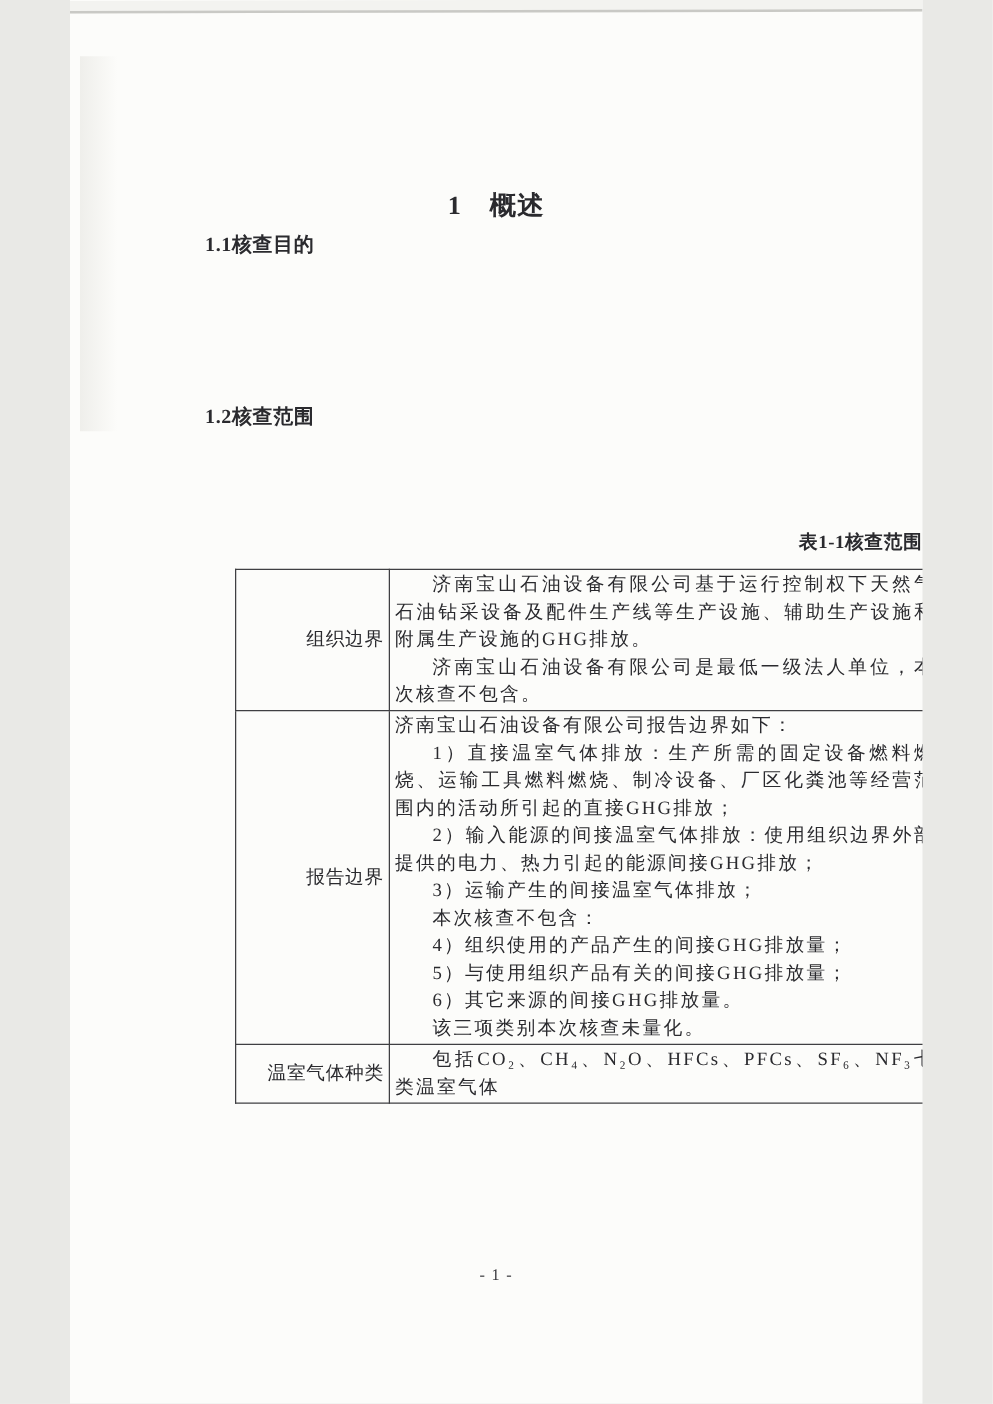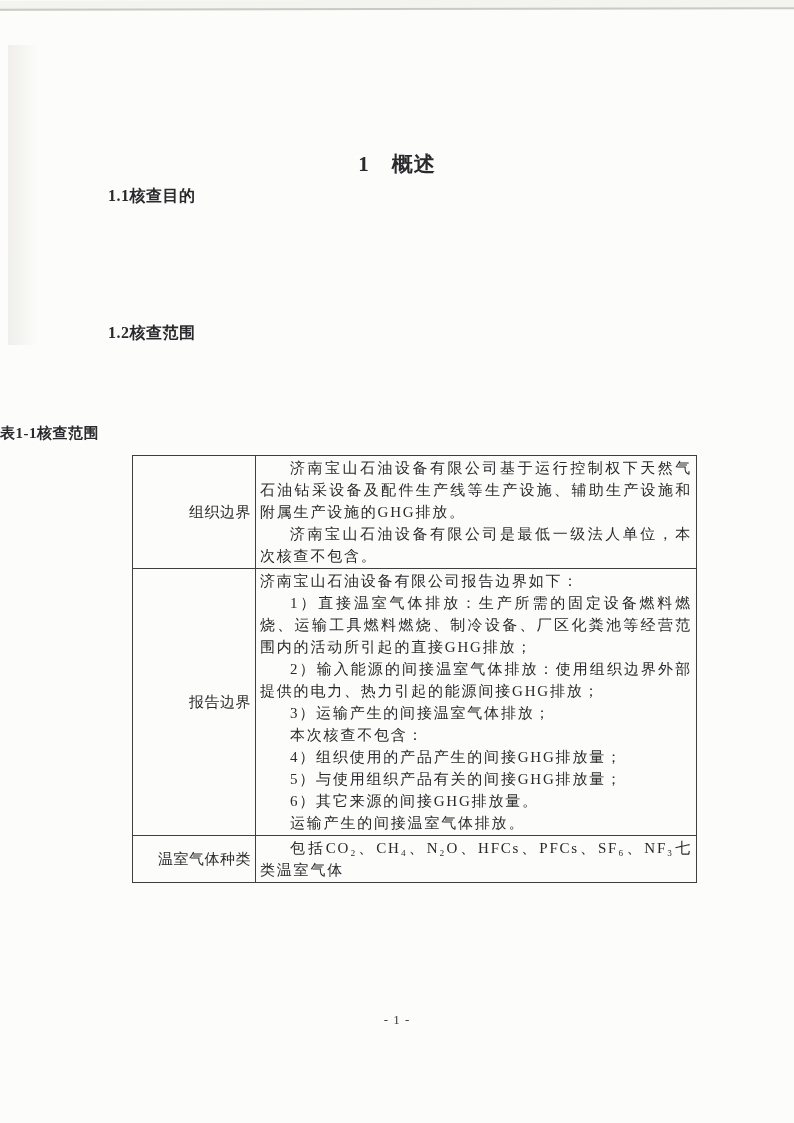--- a/index.html
+++ b/index.html
@@ -1,18 +1,18 @@
 <!DOCTYPE html>
 <html><head>
 <meta charset="utf-8">
 <style>
   html, body { margin: 0; padding: 0; background: #e9e9e6; }
   .page {
     position: relative;
-    width: 794px;
+    width: 682px;
     height: 1123px;
     margin: 0 auto;
     background: #fcfcfa;
     overflow: hidden;
     font-family: "Liberation Serif", "DejaVu Serif", serif;
     color: #2a2a2e;
   }
   
   .scan-top {
     position: absolute;
@@ -55,21 +55,21 @@
     line-height: 37px;
     letter-spacing: 2px;
     text-align: justify;
     text-indent: 2em;
   }
   .body-para.p1 { top: 213px; }
   .body-para.p2 { top: 350px; }
   .tbl-caption {
     position: absolute;
     top: 424px; left: 0; right: 0;
-    text-align: left;
+    text-align: right;
     font-size: 15px;
     font-weight: bold;
     letter-spacing: 0.5px;
   }
   table.scope {
     position: absolute;
     top: 455px; left: 132px;
     width: 558px;
     border-collapse: collapse;
     table-layout: fixed;
@@ -143,21 +143,21 @@
         <td class="row-label">报告边界</td>
         <td class="row-content">
           <p class="flush">济南宝山石油设备有限公司报告边界如下：</p>
           <p class="indent">1）直接温室气体排放：生产所需的固定设备燃料燃烧、运输工具燃料燃烧、制冷设备、厂区化粪池等经营范围内的活动所引起的直接GHG排放；</p>
           <p class="indent">2）输入能源的间接温室气体排放：使用组织边界外部提供的电力、热力引起的能源间接GHG排放；</p>
           <p class="indent">3）运输产生的间接温室气体排放；</p>
           <p class="indent">本次核查不包含：</p>
           <p class="indent">4）组织使用的产品产生的间接GHG排放量；</p>
           <p class="indent">5）与使用组织产品有关的间接GHG排放量；</p>
           <p class="indent">6）其它来源的间接GHG排放量。</p>
-          <p class="indent">运输产生的间接温室气体排放。</p>
+          <p class="indent">该三项类别本次核查未量化。</p>
         </td>
       </tr>
       <tr class="r-kind">
         <td class="row-label">温室气体种类</td>
         <td class="row-content">
           <p class="indent">包括CO₂、CH₄、N₂O、HFCs、PFCs、SF₆、NF₃七类温室气体</p>
         </td>
       </tr>
     </tbody>
   </table>

